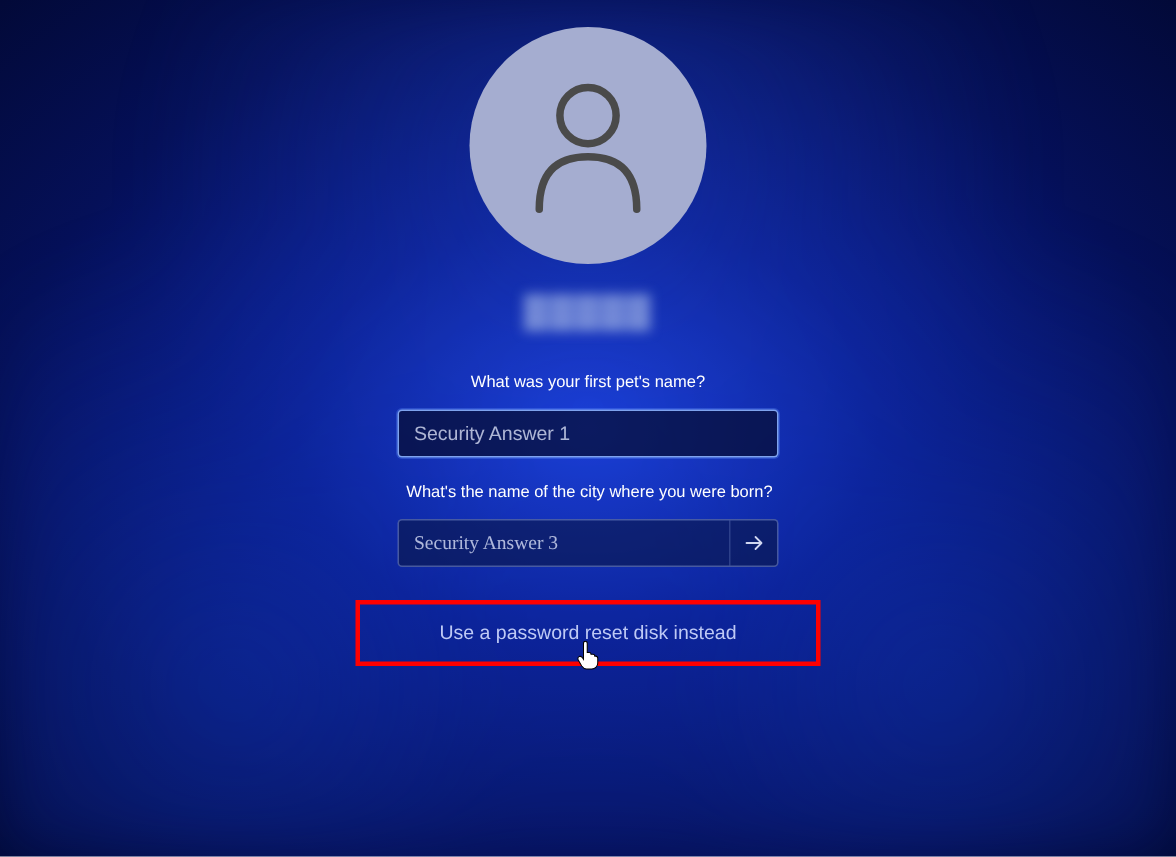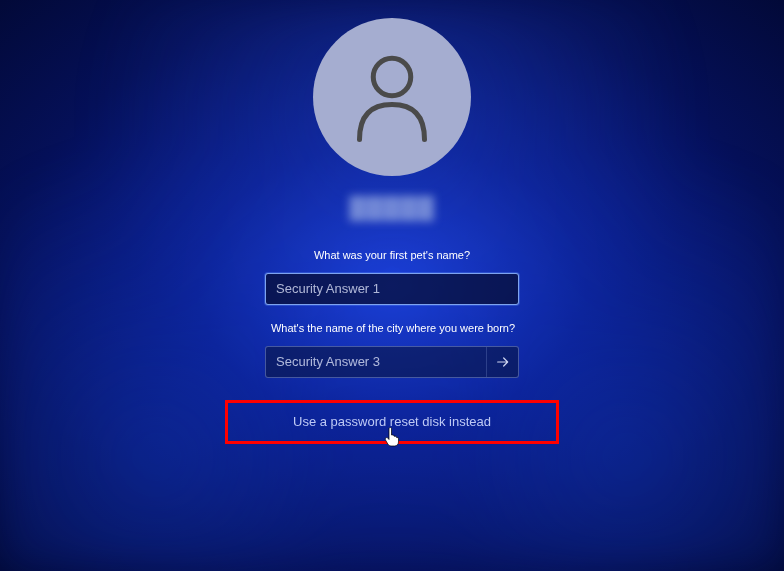--- a/index.html
+++ b/index.html
@@ -67,20 +67,21 @@
       max-width: 260px;
       line-height: 1.35;
     }
     .input-wrap {
       width: 254px;
       margin-bottom: 16px;
       position: relative;
     }
     .input-wrap.with-arrow {
       margin-bottom: 24px;
+      font-family: Liberation Serif, serif;
     }
     .answer-input {
       width: 100%;
       height: 32px;
       background: rgba(10, 20, 60, 0.55);
       border: 1px solid rgba(180, 200, 255, 0.35);
       border-radius: 3px;
       color: #ffffff;
       padding: 0 10px;
       font-size: 13px;
@@ -105,21 +106,21 @@
       align-items: center;
       justify-content: center;
       cursor: pointer;
       border-left: 1px solid rgba(180,200,255,0.2);
     }
     .submit-arrow svg {
       width: 16px;
       height: 16px;
     }
     .reset-link-wrap {
-      width: 334px;
+      width: 310px;
       height: 44px;
       border: 3px solid #ff0000;
       display: flex;
       align-items: center;
       justify-content: center;
       position: relative;
       margin-top: -2px;
     }
     .reset-link {
       font-size: 13px;

